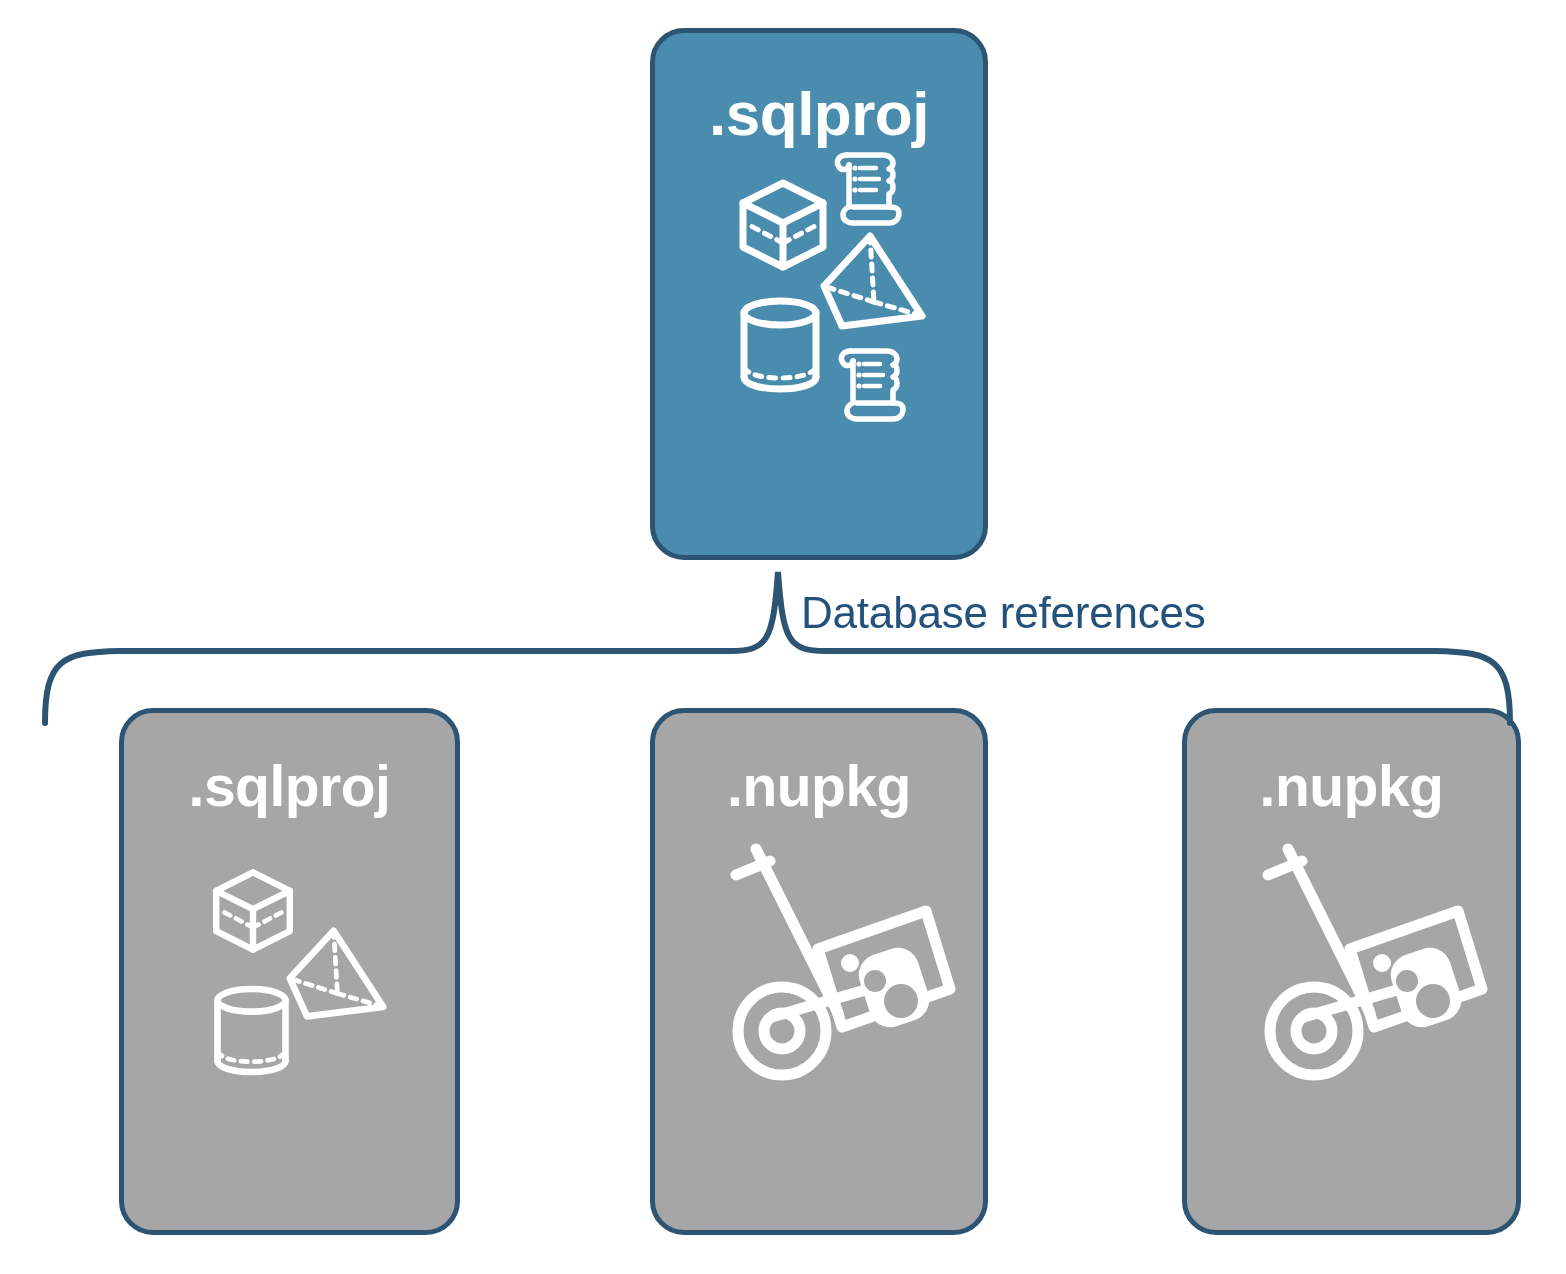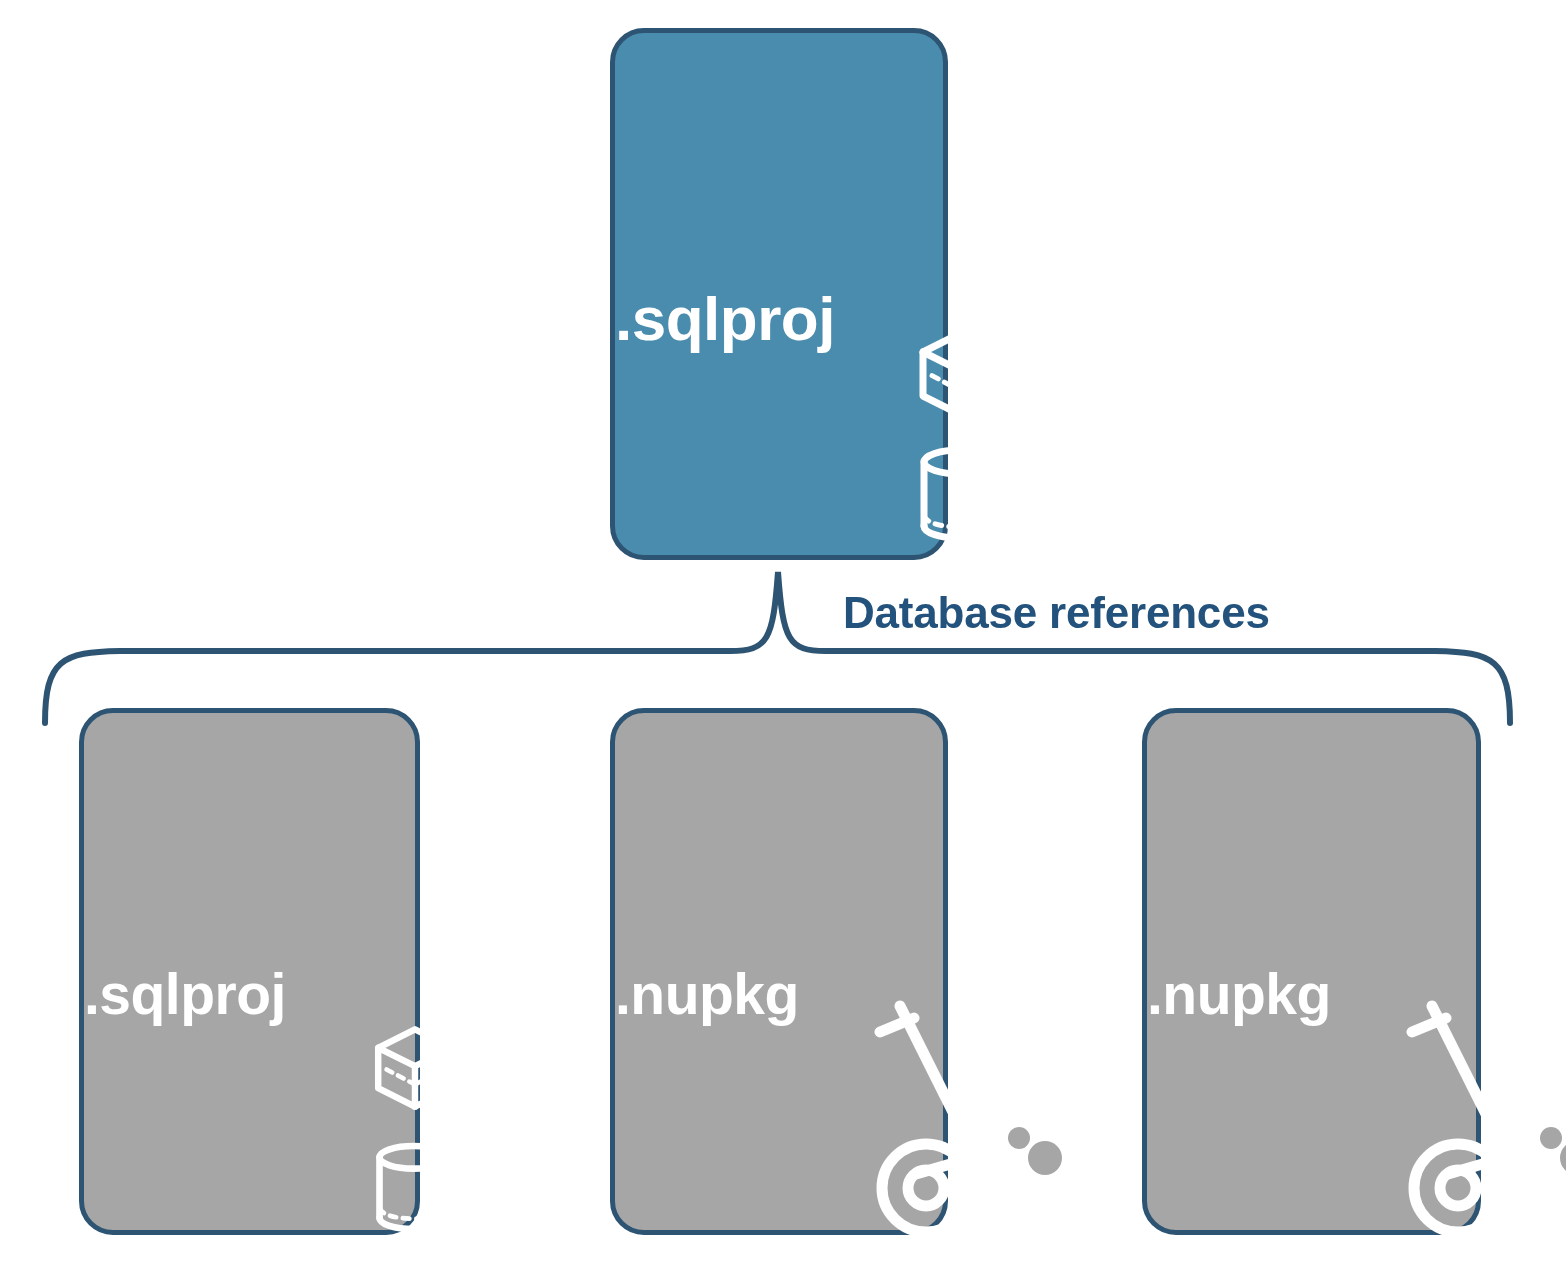--- a/index.html
+++ b/index.html
@@ -16,22 +16,23 @@
     height: 1274px;
     background: #ffffff;
     overflow: hidden;
   }
   .node-box {
     position: absolute;
     box-sizing: border-box;
     border-radius: 34px;
     border: 5px solid #2d5472;
     display: flex;
-    flex-direction: row;
+    flex-direction: column;
     align-items: center;
+    margin-left: 40px;
   }
   .node-box.primary {
     background: #4a8cad;
   }
   .node-box.secondary {
     background: #a6a6a6;
   }
   .node-title {
     color: #ffffff;
     font-weight: bold;
@@ -84,25 +85,25 @@
   #bracket-layer {
     position: absolute;
     left: 0;
     top: 0;
     width: 1566px;
     height: 1274px;
     pointer-events: none;
   }
   #bracket-label {
     position: absolute;
-    left: 843px;
+    left: 801px;
     top: 588px;
     color: #23527c;
     font-size: 44px;
-    font-weight: bold;
+    font-weight: normal;
     letter-spacing: -0.2px;
     white-space: nowrap;
     user-select: none;
   }
 </style>
 </head>
 <body>
 
 <div id="canvas">
 

